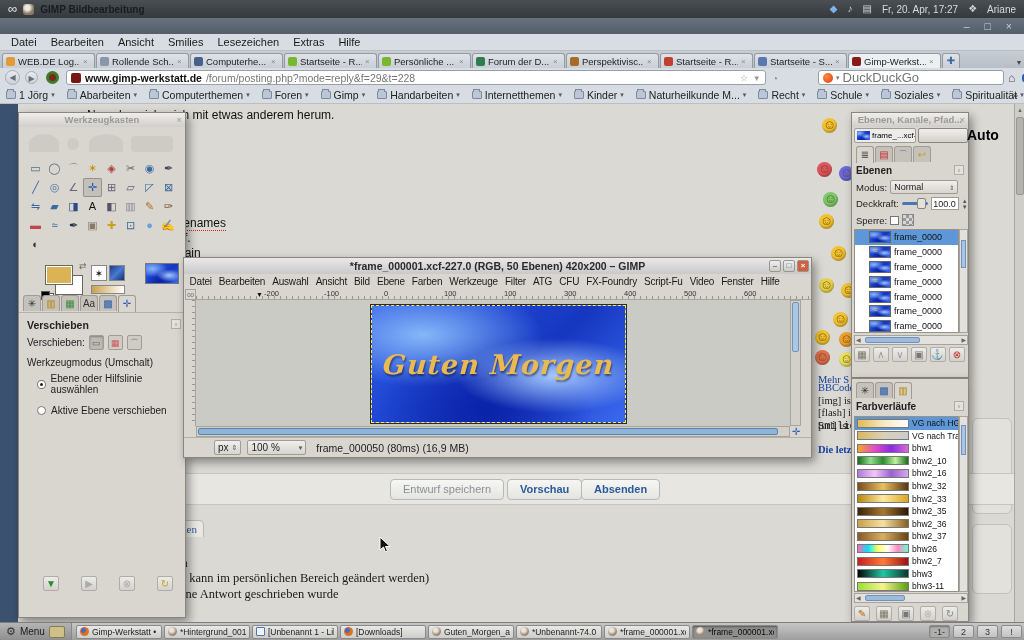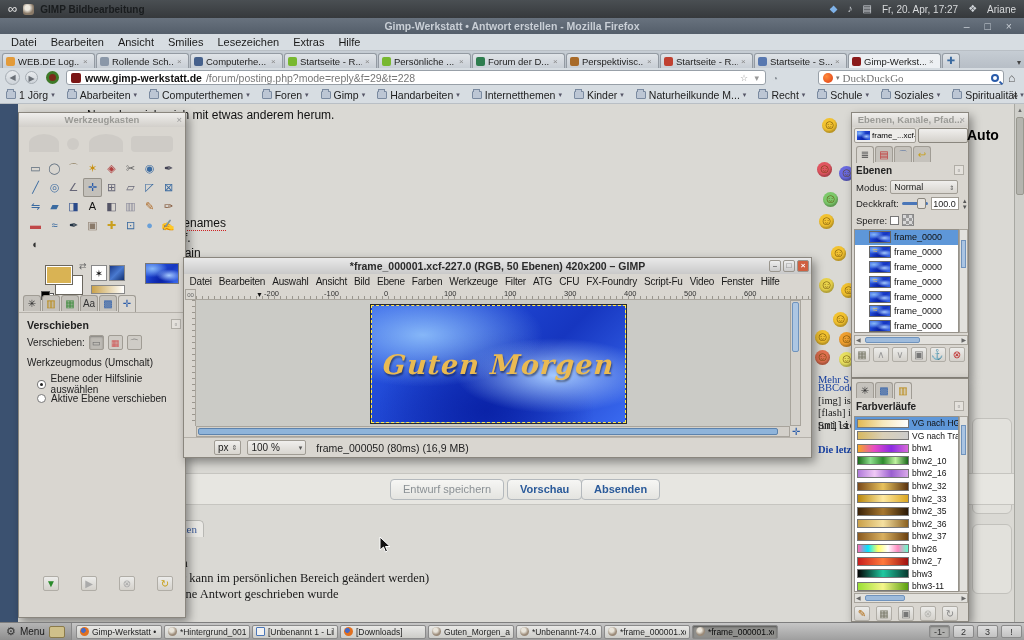--- a/index.html
+++ b/index.html
@@ -31,21 +31,21 @@
   .navbtn { width:15px; height:15px; border-radius:50%; border:1px solid #a6adb4; background:linear-gradient(#e8ebee,#cdd3d9); color:#6a7077; font-size:8px; text-align:center; line-height:13px; margin-left:5px; }
   #reload-logo { width:13px; height:13px; border-radius:50%; border:3px solid #3e7a28; background:#7a2a1a; margin-left:8px; }
   #urlfield { position:absolute; left:66px; top:2px; width:700px; height:15px; background:#fff; border:1px solid #98a0a8; border-radius:3px; display:flex; align-items:center; gap:4px; padding:0 4px; font-size:10.5px; white-space:nowrap; overflow:hidden; }
   #urlfav { width:10px; height:10px; background:#7a1515; border-radius:2px; flex:0 0 10px; }
   #url-domain { font-weight:bold; color:#111; }
   #url-path { color:#777; }
   #url-icons { margin-left:auto; color:#999; font-size:9px; letter-spacing:2px; }
   #reader-icon { position:absolute; left:772px; top:5px; color:#8a9098; font-size:10px; }
   #searchfield { position:absolute; left:818px; top:2px; width:186px; height:15px; background:#fff; border:1px solid #98a0a8; border-radius:3px; display:flex; align-items:center; gap:3px; padding:0 4px; }
   #ddg-icon { width:10px; height:10px; border-radius:50%; background:radial-gradient(circle at 35% 35%,#ff8a3c,#de3c14); flex:0 0 10px; }
-  #searchfield input { border:none; outline:none; flex:1; font-size:11px; color:#555; background:transparent; font-family:Liberation Serif, serif; }
+  #searchfield input { border:none; outline:none; flex:1; font-size:13px; color:#555; background:transparent; font-family:Liberation Sans, sans-serif; }
   .mag { width:8px; height:8px; border:2px solid #2a5caa; border-radius:50%; position:relative; }
   .mag::after { content:""; position:absolute; left:6px; top:6px; width:4px; height:2px; background:#2a5caa; transform:rotate(45deg); }
   #home-icon { position:absolute; left:1008px; top:3px; color:#555; font-size:12px; }
   #ff-bookmarks { position:absolute; left:0; top:87px; width:1024px; height:17px; background:#d7dde2; border-bottom:1px solid #b9bfc5; display:flex; align-items:center; gap:12px; padding-left:6px; }
   .bmitem { display:flex; align-items:center; gap:3px; }
   .bmfolder { width:10px; height:8px; background:#bcc6d4; border:1px solid #7a8aa0; border-radius:1px; position:relative; }
   .bmfolder::before { content:""; position:absolute; left:0; top:-3px; width:5px; height:2px; background:#bcc6d4; border:1px solid #7a8aa0; border-bottom:none; }
   .bmlabel { font-size:10.5px; color:#222; white-space:nowrap; }
   .bmcaret { font-size:7px; color:#556; }
   #bm-overflow { position:absolute; right:6px; font-size:11px; color:#444; }
@@ -213,21 +213,20 @@
       <span class="trayglyph" style="color:#7fb2e8;">◆</span>
       <span class="trayglyph" style="color:#cfd3d8;">♪</span>
       <span class="trayglyph" style="color:#cfd3d8;">▤</span>
       <span>Fr, 20. Apr, 17:27</span>
       <span class="trayglyph" style="color:#cfd3d8;">❖</span>
       <span>Ariane</span>
     </div>
   </div>
 
   <div id="ff-title">
-    <span>Gimp-Werkstatt • Antwort erstellen - Mozilla Firefox</span>
     <span id="ff-controls">– □ ×</span>
   </div>
   <div id="ff-menubar">
       <span class="ffmenu">Datei</span>
       <span class="ffmenu">Bearbeiten</span>
       <span class="ffmenu">Ansicht</span>
       <span class="ffmenu">Smilies</span>
       <span class="ffmenu">Lesezeichen</span>
       <span class="ffmenu">Extras</span>
       <span class="ffmenu">Hilfe</span>
@@ -496,21 +495,21 @@
           <span>Verschieben:</span>
           <span class="movebtn on" style="color:#666;">▭</span>
           <span class="movebtn" style="color:#d05858;">▦</span>
           <span class="movebtn" style="color:#666;">⌒</span>
         </div>
         <div id="modelabel">Werkzeugmodus (Umschalt)</div>
         <div class="radiorow" style="top:60px;">
             <span class="radio sel"></span>
             <span>Ebene oder Hilfslinie auswählen</span>
           </div>
-        <div class="radiorow" style="top:80px;">
+        <div class="radiorow" style="top:92px;">
             <span class="radio"></span>
             <span>Aktive Ebene verschieben</span>
           </div>
       </div>
       <div id="tb-btns">
           <div class="minibtn" style="color: rgb(42, 138, 42);">▼</div>
           <div class="minibtn" style="color: rgb(170, 170, 170);">▶</div>
           <div class="minibtn" style="color: rgb(170, 170, 170);">⊗</div>
           <div class="minibtn" style="color: rgb(200, 160, 24);">↻</div>
         </div>

